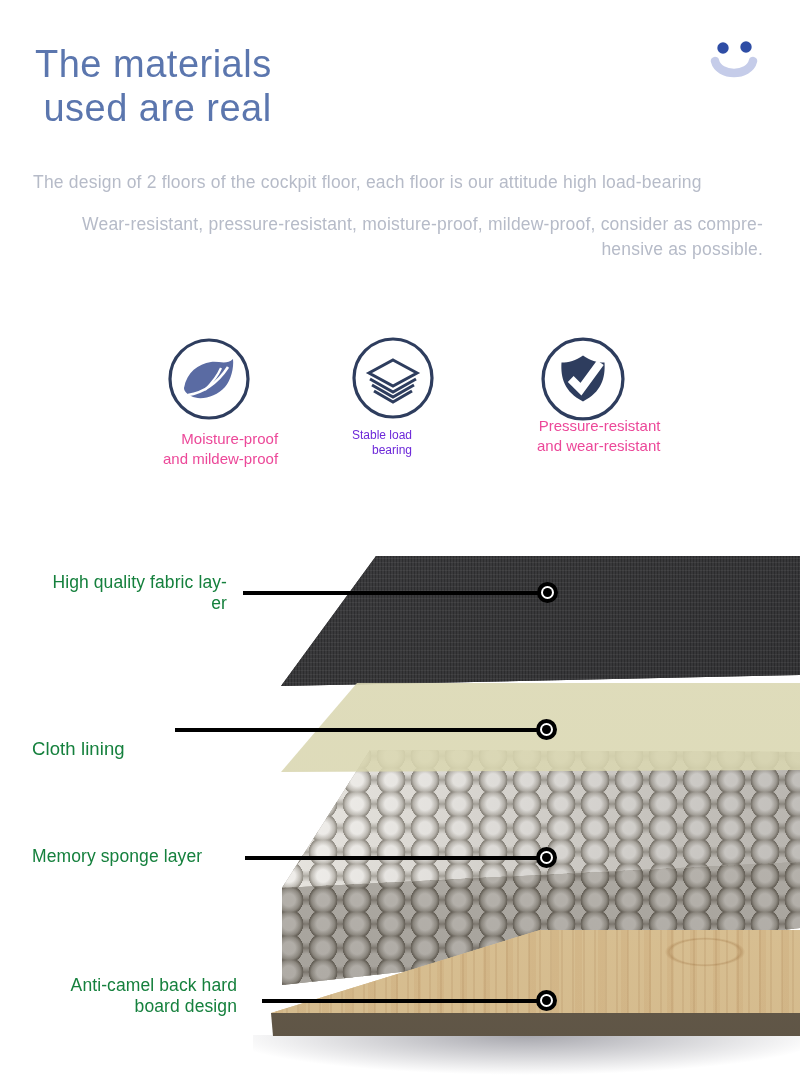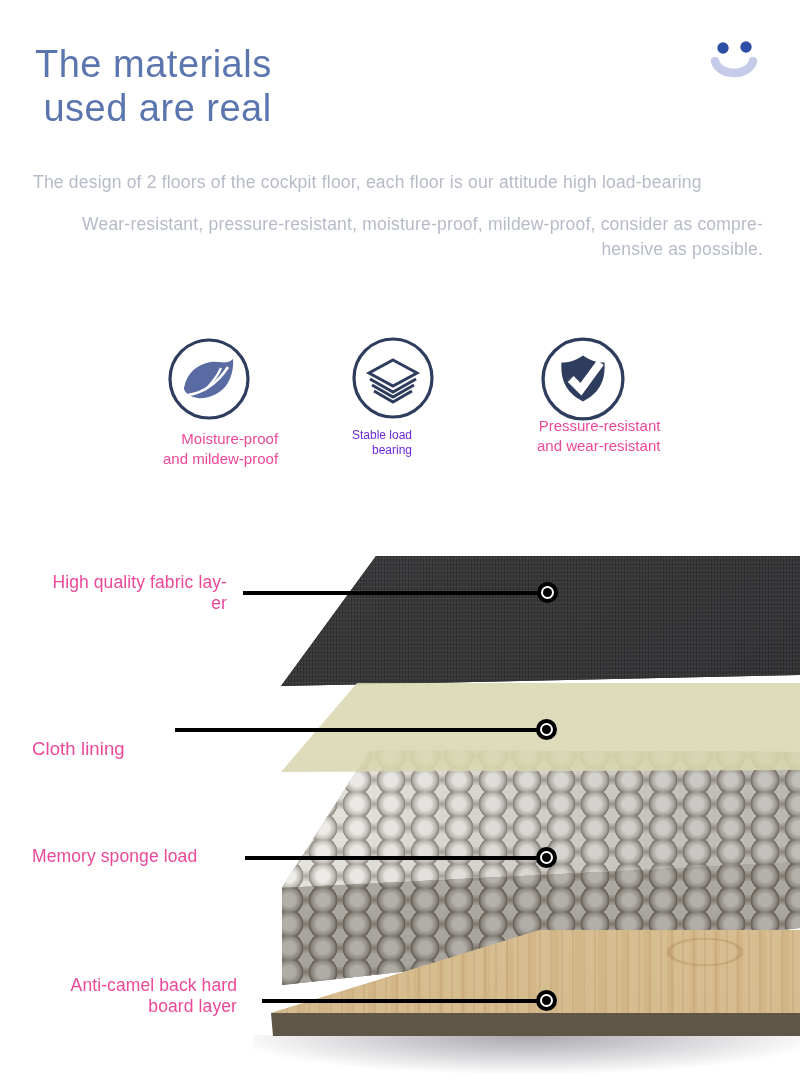--- a/index.html
+++ b/index.html
@@ -81,21 +81,21 @@
     background:linear-gradient(180deg,#8a7f6b,#6f6453 65%,#5d5344);
   }
 
   
   .callout-line{position:absolute;height:4px;background:#000;}
   .callout-marker{
     position:absolute;width:13px;height:13px;border:4px solid #000;border-radius:50%;
     background:#fff;display:flex;align-items:center;justify-content:center;
   }
   .callout-marker span{width:9px;height:9px;border-radius:50%;background:#000;}
-  .layer-label{color:#ec4899;font-size:17.5px;line-height:1.18;letter-spacing:0.1px;}
+  .layer-label{color:#15803d;font-size:17.5px;line-height:1.18;letter-spacing:0.1px;}
 </style>
 </head>
 <body>
 
 <div class="abs page-title pre">The materials
 used are real</div>
 
 <svg class="abs" style="left:710px;top:36px;" width="48" height="48" viewBox="0 0 48 48">
   <circle cx="13" cy="12" r="5.7" fill="#2e4da5"></circle>
   <circle cx="36" cy="11" r="5.7" fill="#2e4da5"></circle>
@@ -153,24 +153,24 @@
 <div class="callout-marker" style="left:537px;top:582px;">
     <span></span>
   </div>
 
 <div class="abs layer-label" style="left:32px;top:714px;font-size:18.5px;margin-top:24px;">Cloth lining</div>
 <div class="callout-line" style="left:175px;top:728px;width:367px;"></div>
 <div class="callout-marker" style="left:536px;top:719px;">
     <span></span>
   </div>
 
-<div class="abs layer-label" style="left:32px;top:846px;">Memory sponge load</div>
+<div class="abs layer-label" style="left:32px;top:846px;">Memory sponge layer</div>
 <div class="callout-line" style="left:245px;top:856px;width:297px;"></div>
 <div class="callout-marker" style="left:536px;top:847px;">
     <span></span>
   </div>
 
 <div class="abs layer-label pre" style="left:32px;top:975px;width:205px;">Anti-camel back hard
-board layer</div>
+board design</div>
 <div class="callout-line" style="left:262px;top:999px;width:280px;"></div>
 <div class="callout-marker" style="left:536px;top:990px;">
     <span></span>
   </div>
 
 </body></html>

